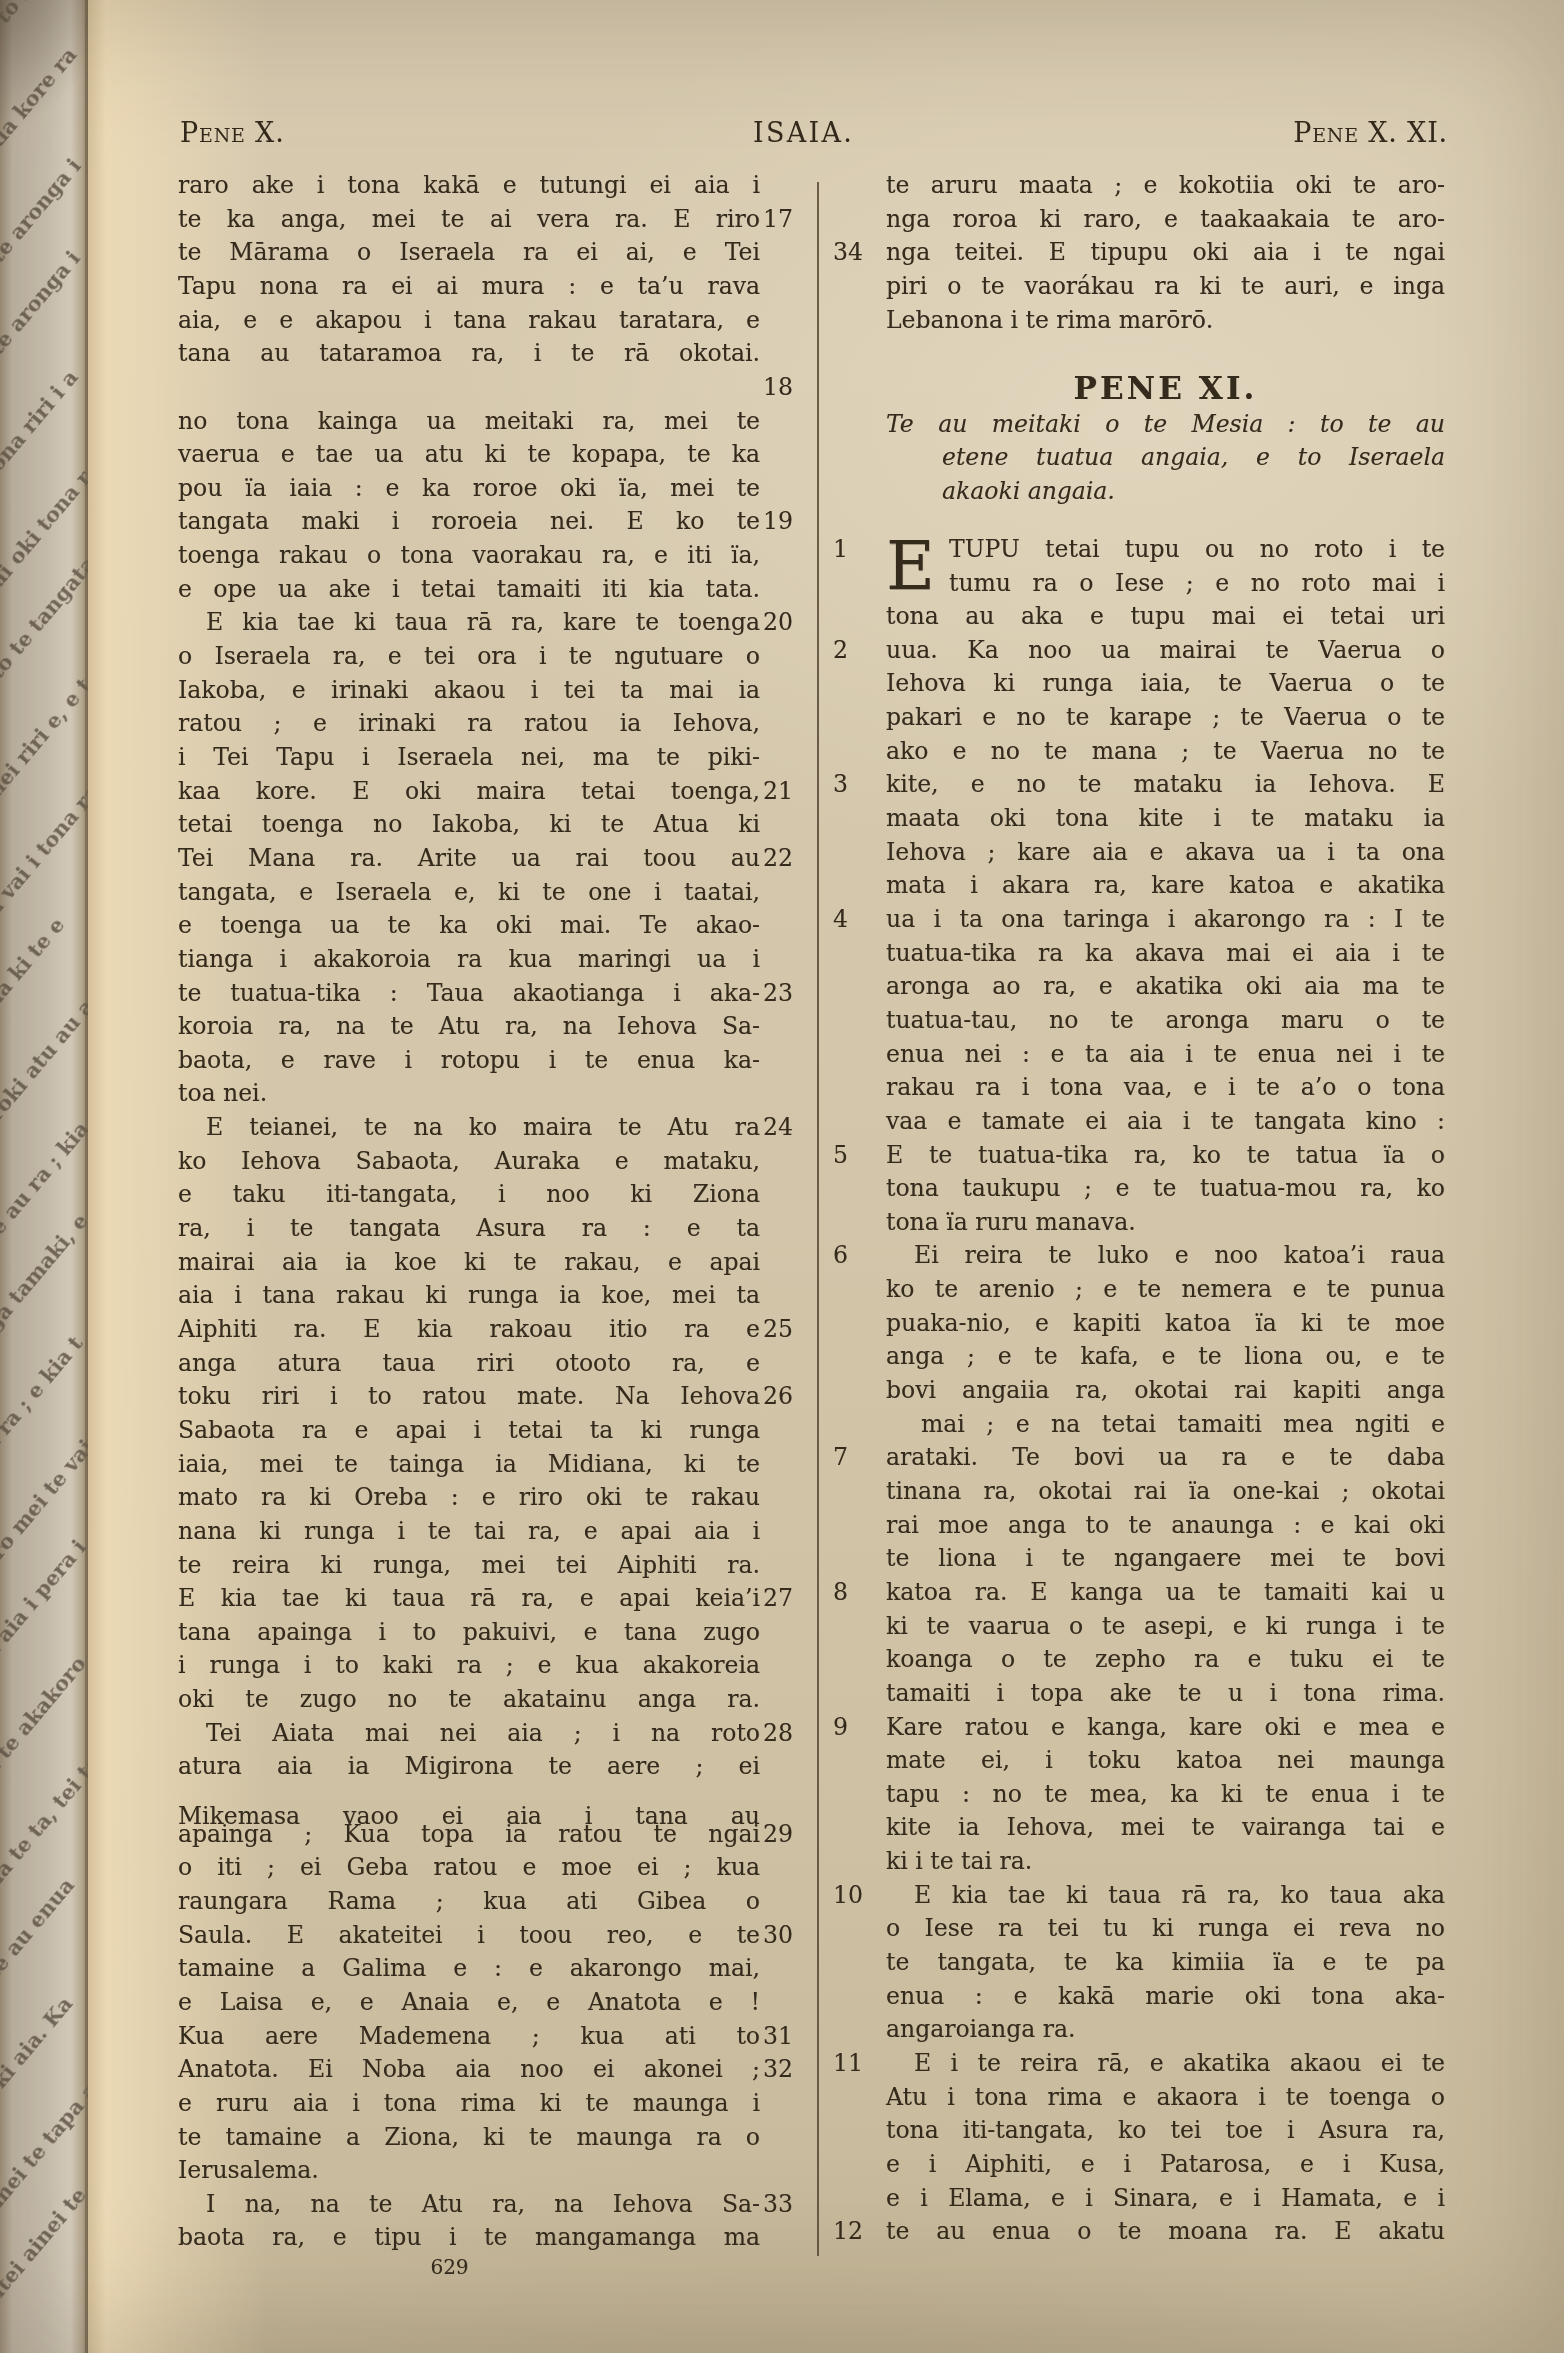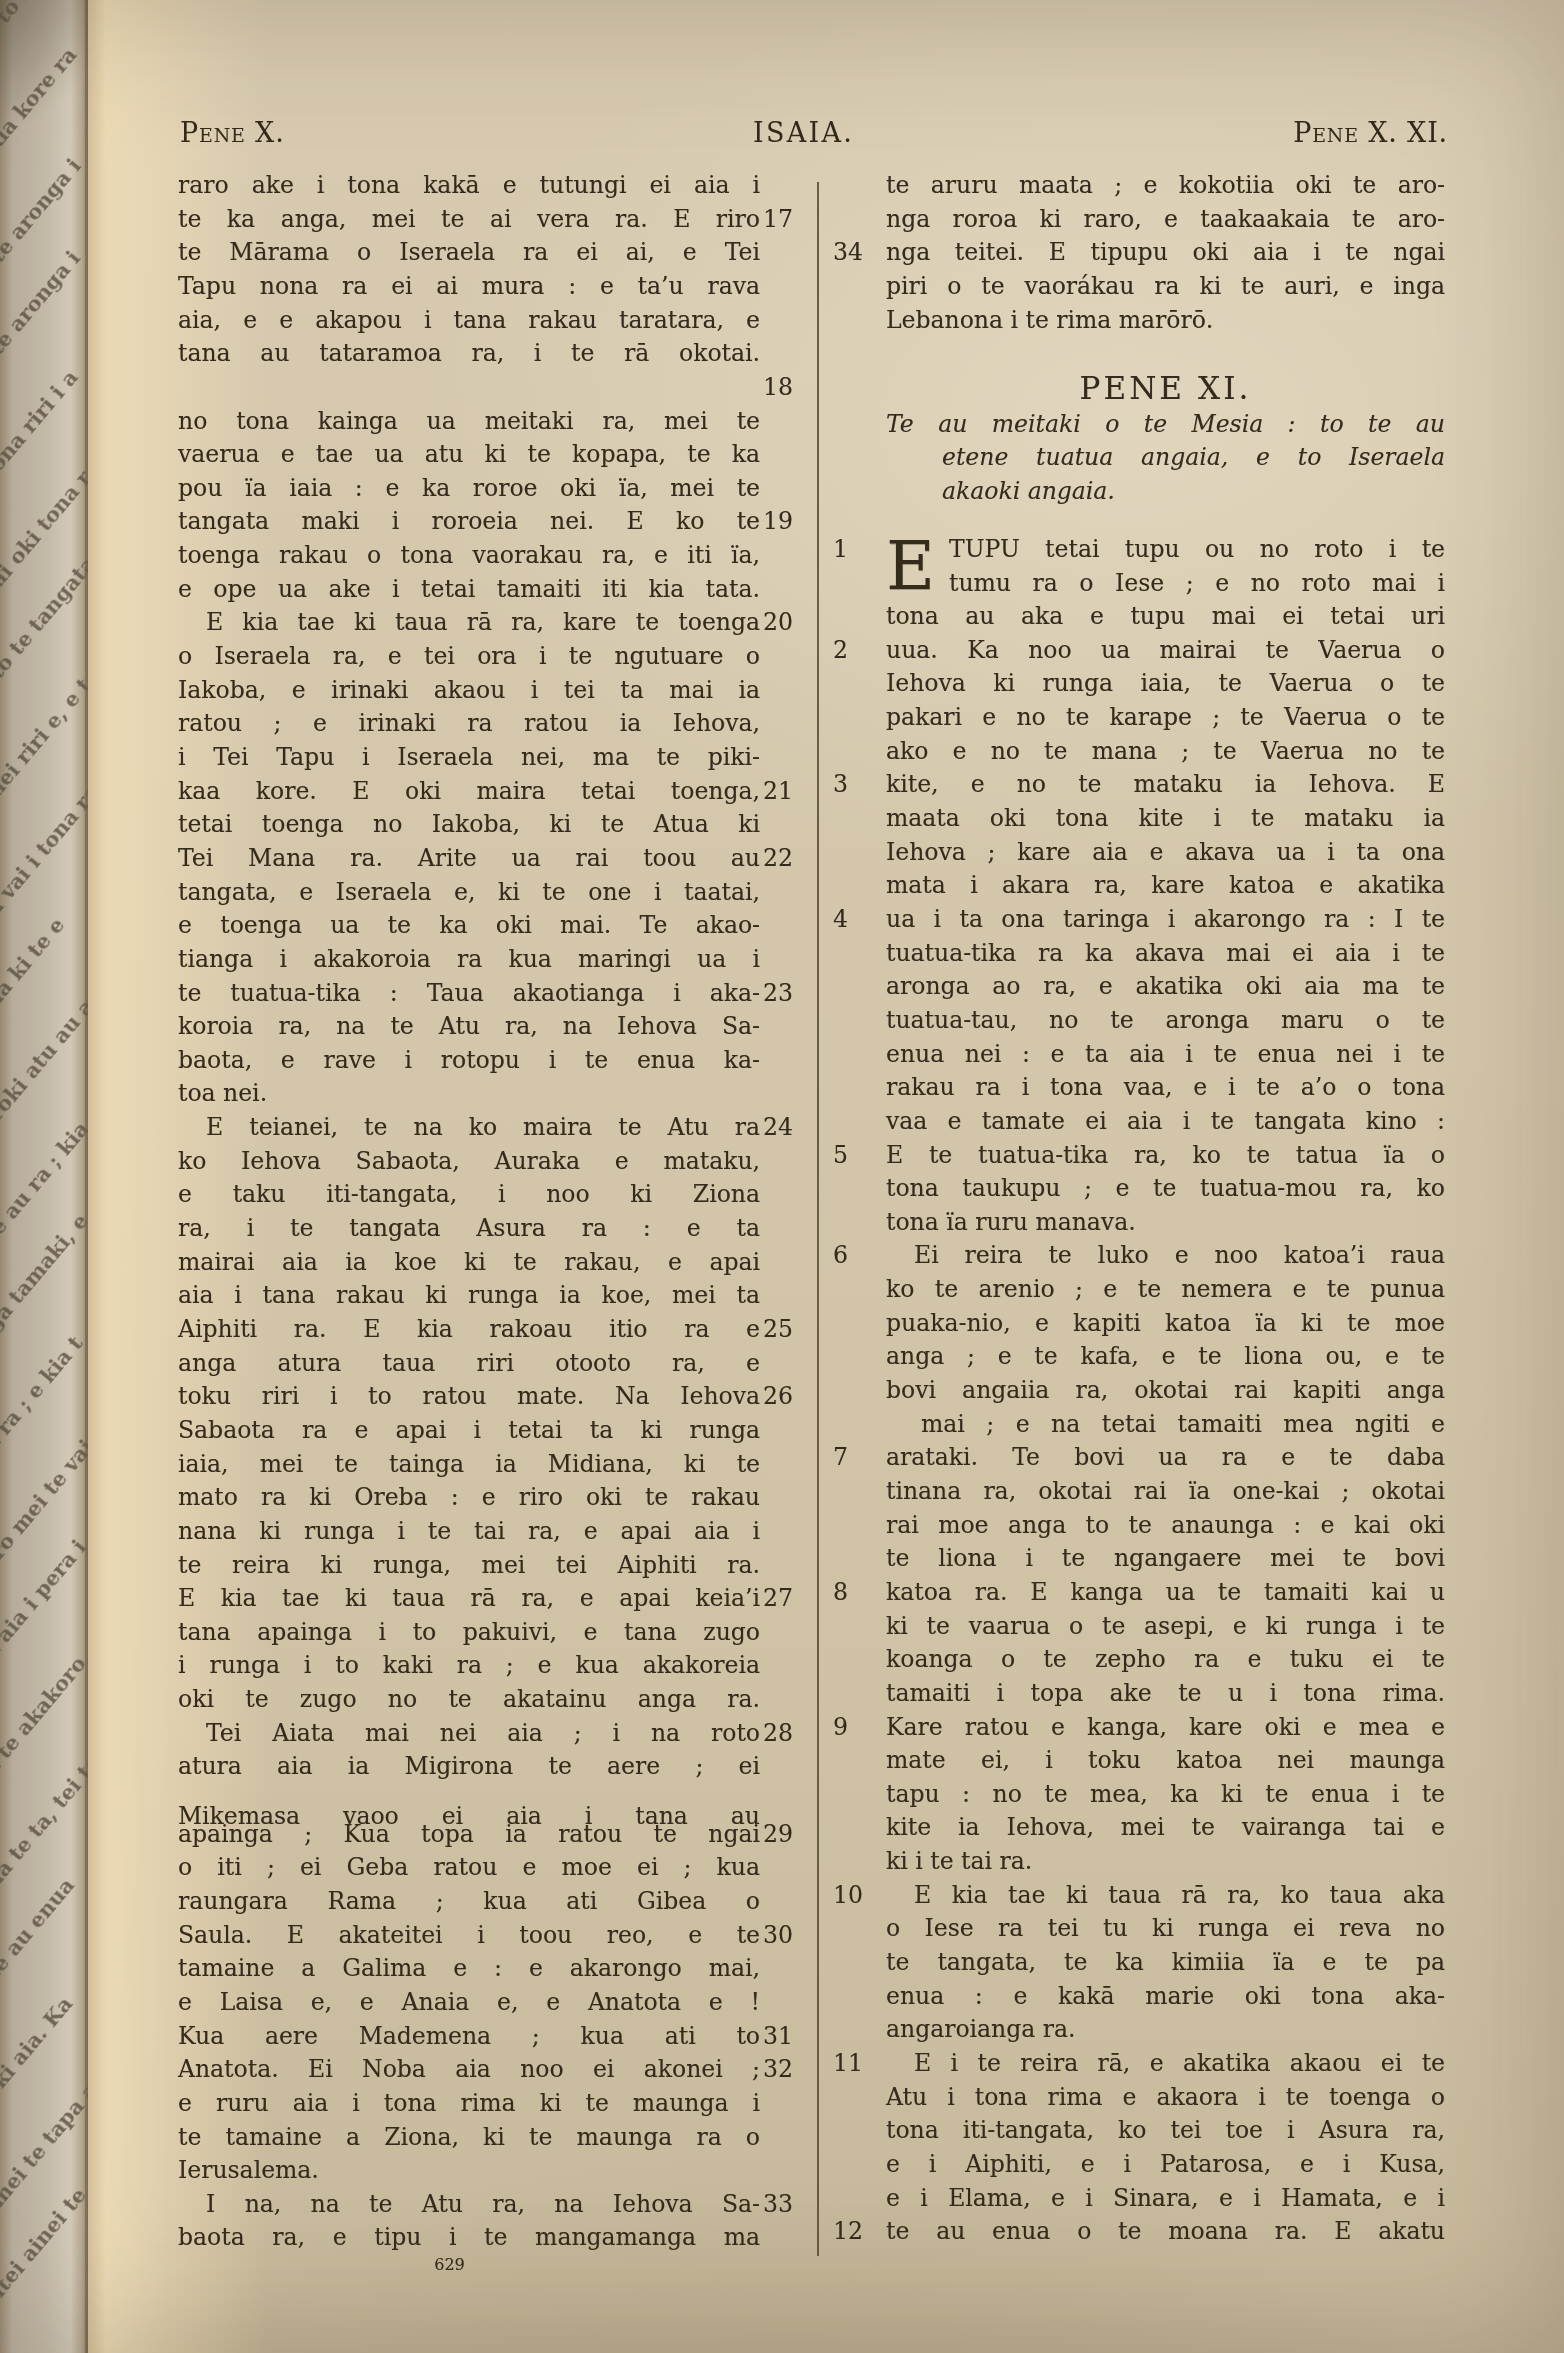--- a/index.html
+++ b/index.html
@@ -60,21 +60,21 @@
   .heading{font-size:31px;letter-spacing:3.1px;text-align:center;text-align-last:center;height:37px;line-height:37px}
   .summary{font-style:italic}
   .s-ind{padding-left:56px}
   .drop1,.drop2{padding-left:63px}
   .dropcap{
     position:absolute;left:0;top:2.3px;font-size:67px;line-height:64px;font-style:normal;
     color:#352b1d;text-shadow:0.5px 0.6px 0 rgba(58,46,28,.35);
   }
   #page-number{
     position:absolute;left:391px;top:2255px;width:117px;text-align:center;
-    font-size:16px;color:#352b1d;text-shadow:0.3px 0.4px 0 rgba(58,46,28,.32);
+    font-size:20px;color:#352b1d;text-shadow:0.3px 0.4px 0 rgba(58,46,28,.32);
   }
 </style>
 </head>
 <body>
 
 <div id="photo"></div>
 
 <div id="spine">
     <div class="frag" style="left: -20.3px; top: 31px;">i i to kore</div>
     <div class="frag" style="left: -13.3px; top: 139px;">Kia kore ra</div>
@@ -171,21 +171,21 @@
     <div class="line nojust" style="top: 1985px;"><span>Ierusalema.</span></div>
     <div class="line indent" style="top: 2019px;"><span>I na, na te Atu ra, na Iehova Sa-</span><span class="verse">33</span></div>
     <div class="line" style="top: 2052px;"><span>baota ra, e tipu i te mangamanga ma</span></div>
   </div>
 <div id="col-right">
     <div class="line" style="top: 0px;"><span>te aruru maata ;  e kokotiia oki te aro-</span></div>
     <div class="line" style="top: 34px;"><span>nga roroa ki raro, e taakaakaia te aro-</span></div>
     <div class="line" style="top: 67px;"><span>nga teitei.  E tipupu oki aia i te ngai</span><span class="verse">34</span></div>
     <div class="line" style="top: 101px;"><span>piri o te vaorákau ra ki te auri, e inga</span></div>
     <div class="line nojust" style="top: 135px;"><span>Lebanona i te rima marōrō.</span></div>
-    <div class="line heading" style="top: 202px;"><span>PENE XI.</span></div>
+    <div class="line heading" style="top: 202px; font-weight: bold;"><span>PENE XI.</span></div>
     <div class="line summary" style="top: 239px;"><span>Te au meitaki o te Mesia :  to te au</span></div>
     <div class="line summary s-ind" style="top: 272px;"><span>etene tuatua angaia, e to Iseraela</span></div>
     <div class="line summary s-ind sum-end nojust" style="top: 306px;"><span>akaoki angaia.</span></div>
     <div class="line drop1" style="top: 364px;"><span class="dropcap">E</span><span>TUPU tetai tupu ou no roto i te</span><span class="verse">1</span></div>
     <div class="line drop2" style="top: 398px;"><span>tumu ra o Iese ;  e no roto mai i</span></div>
     <div class="line" style="top: 431px;"><span>tona au aka e tupu mai ei tetai uri</span></div>
     <div class="line" style="top: 465px;"><span>uua.  Ka noo ua mairai te Vaerua o</span><span class="verse">2</span></div>
     <div class="line" style="top: 498px;"><span>Iehova ki runga iaia, te Vaerua o te</span></div>
     <div class="line" style="top: 532px;"><span>pakari e no te karape ;  te Vaerua o te</span></div>
     <div class="line" style="top: 566px;"><span>ako e no te mana ;  te Vaerua no te</span></div>

